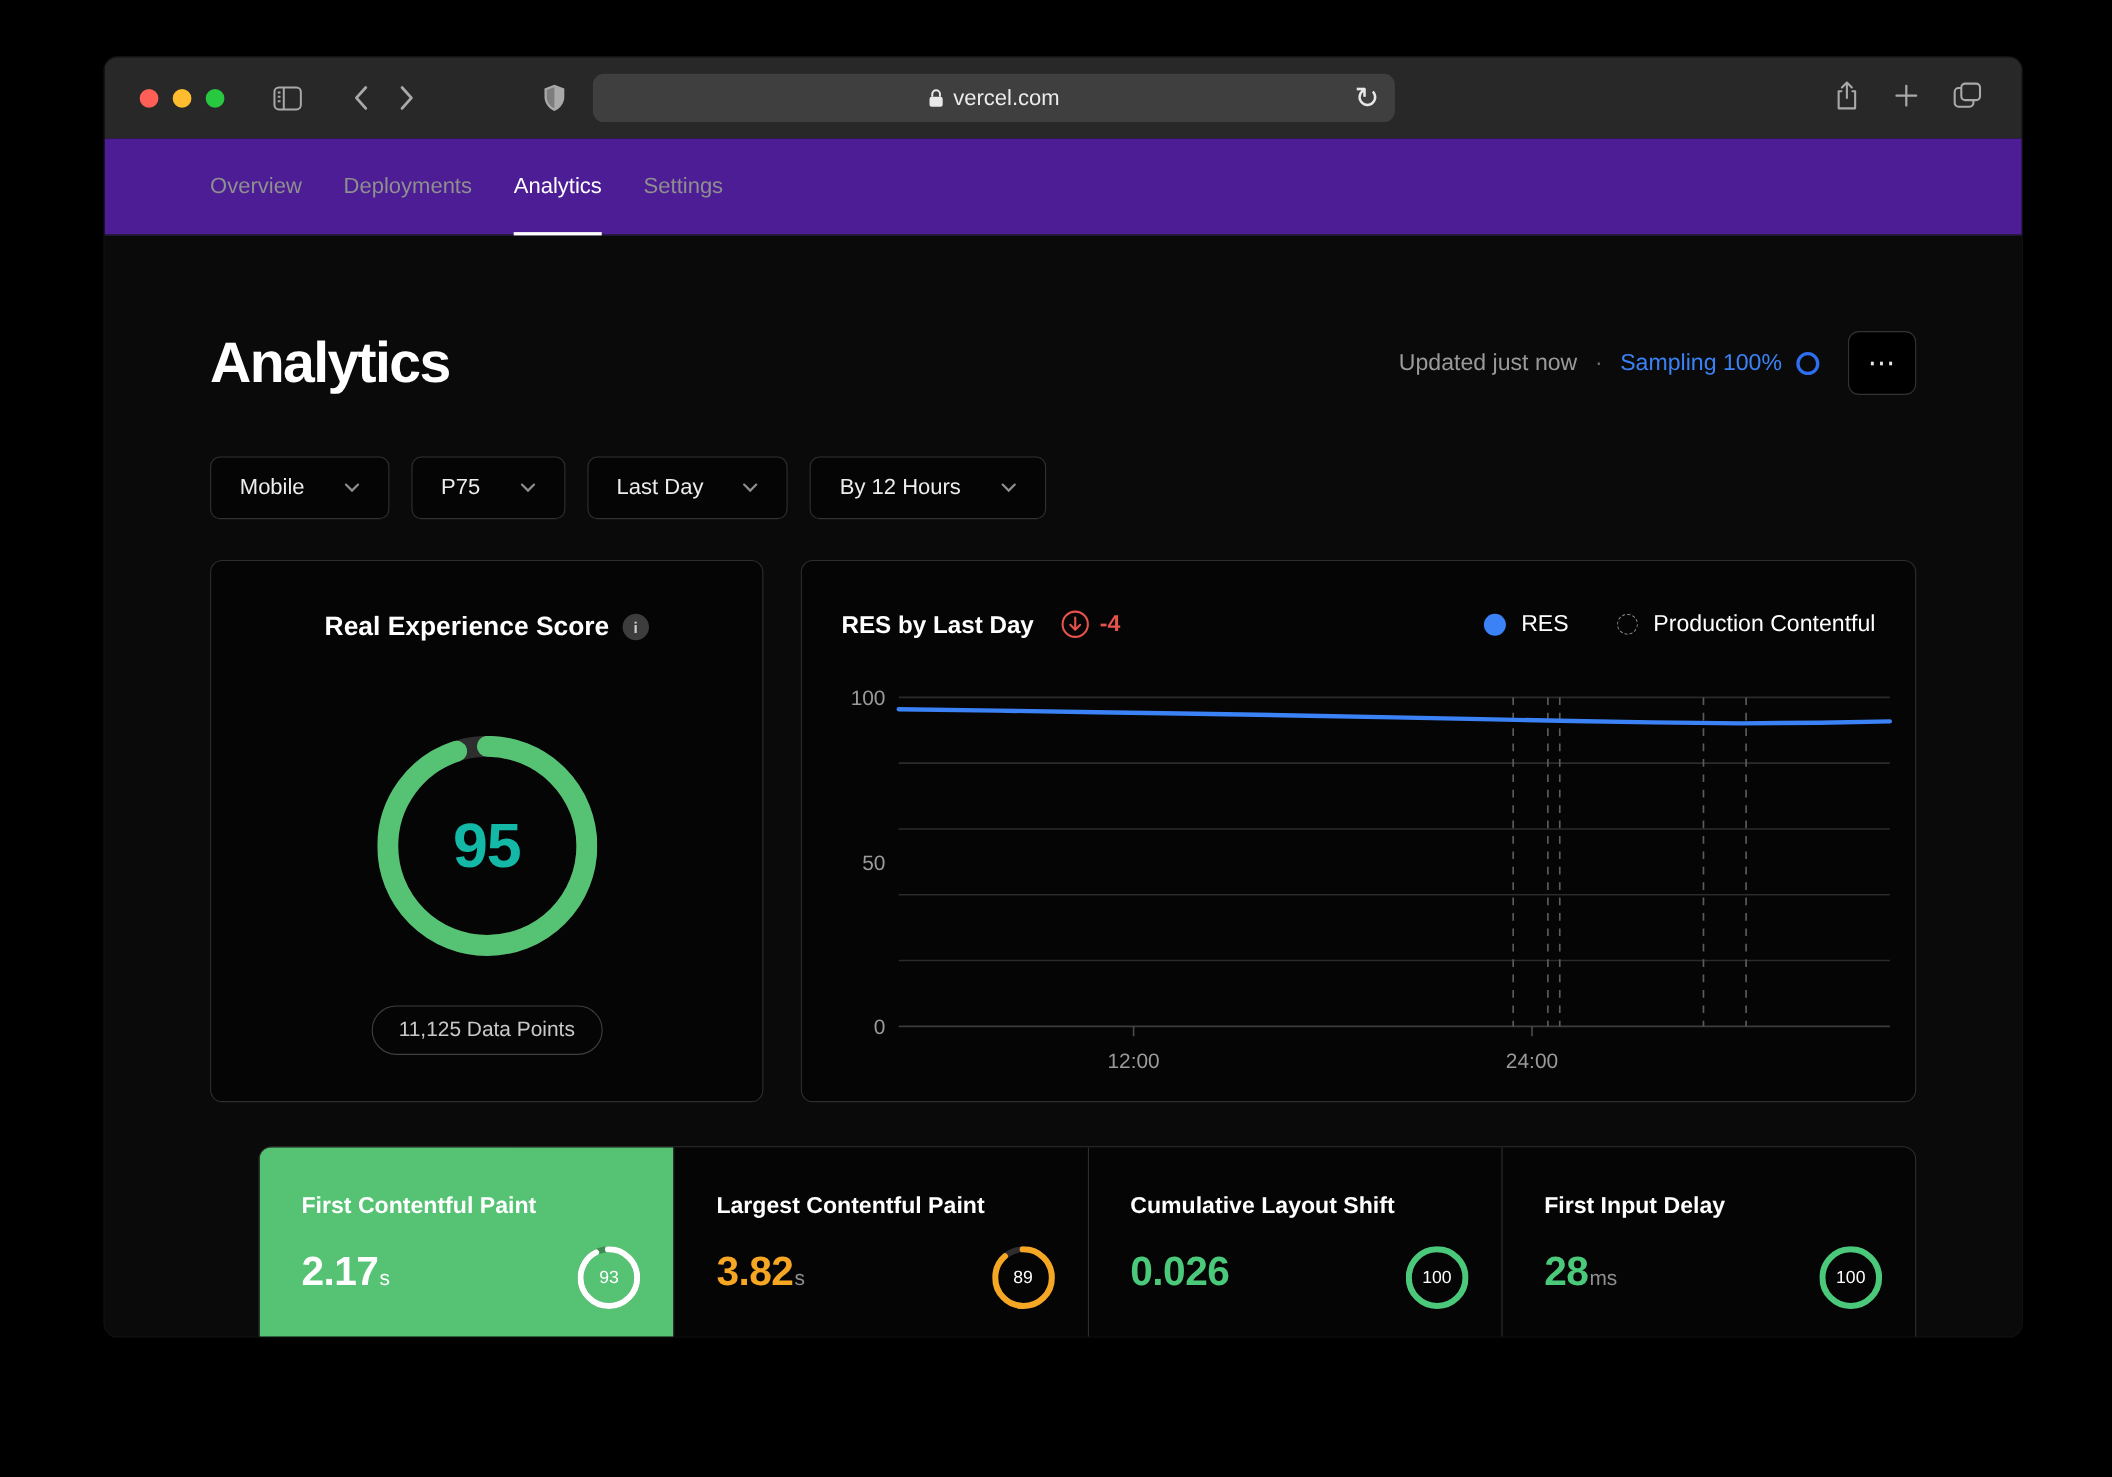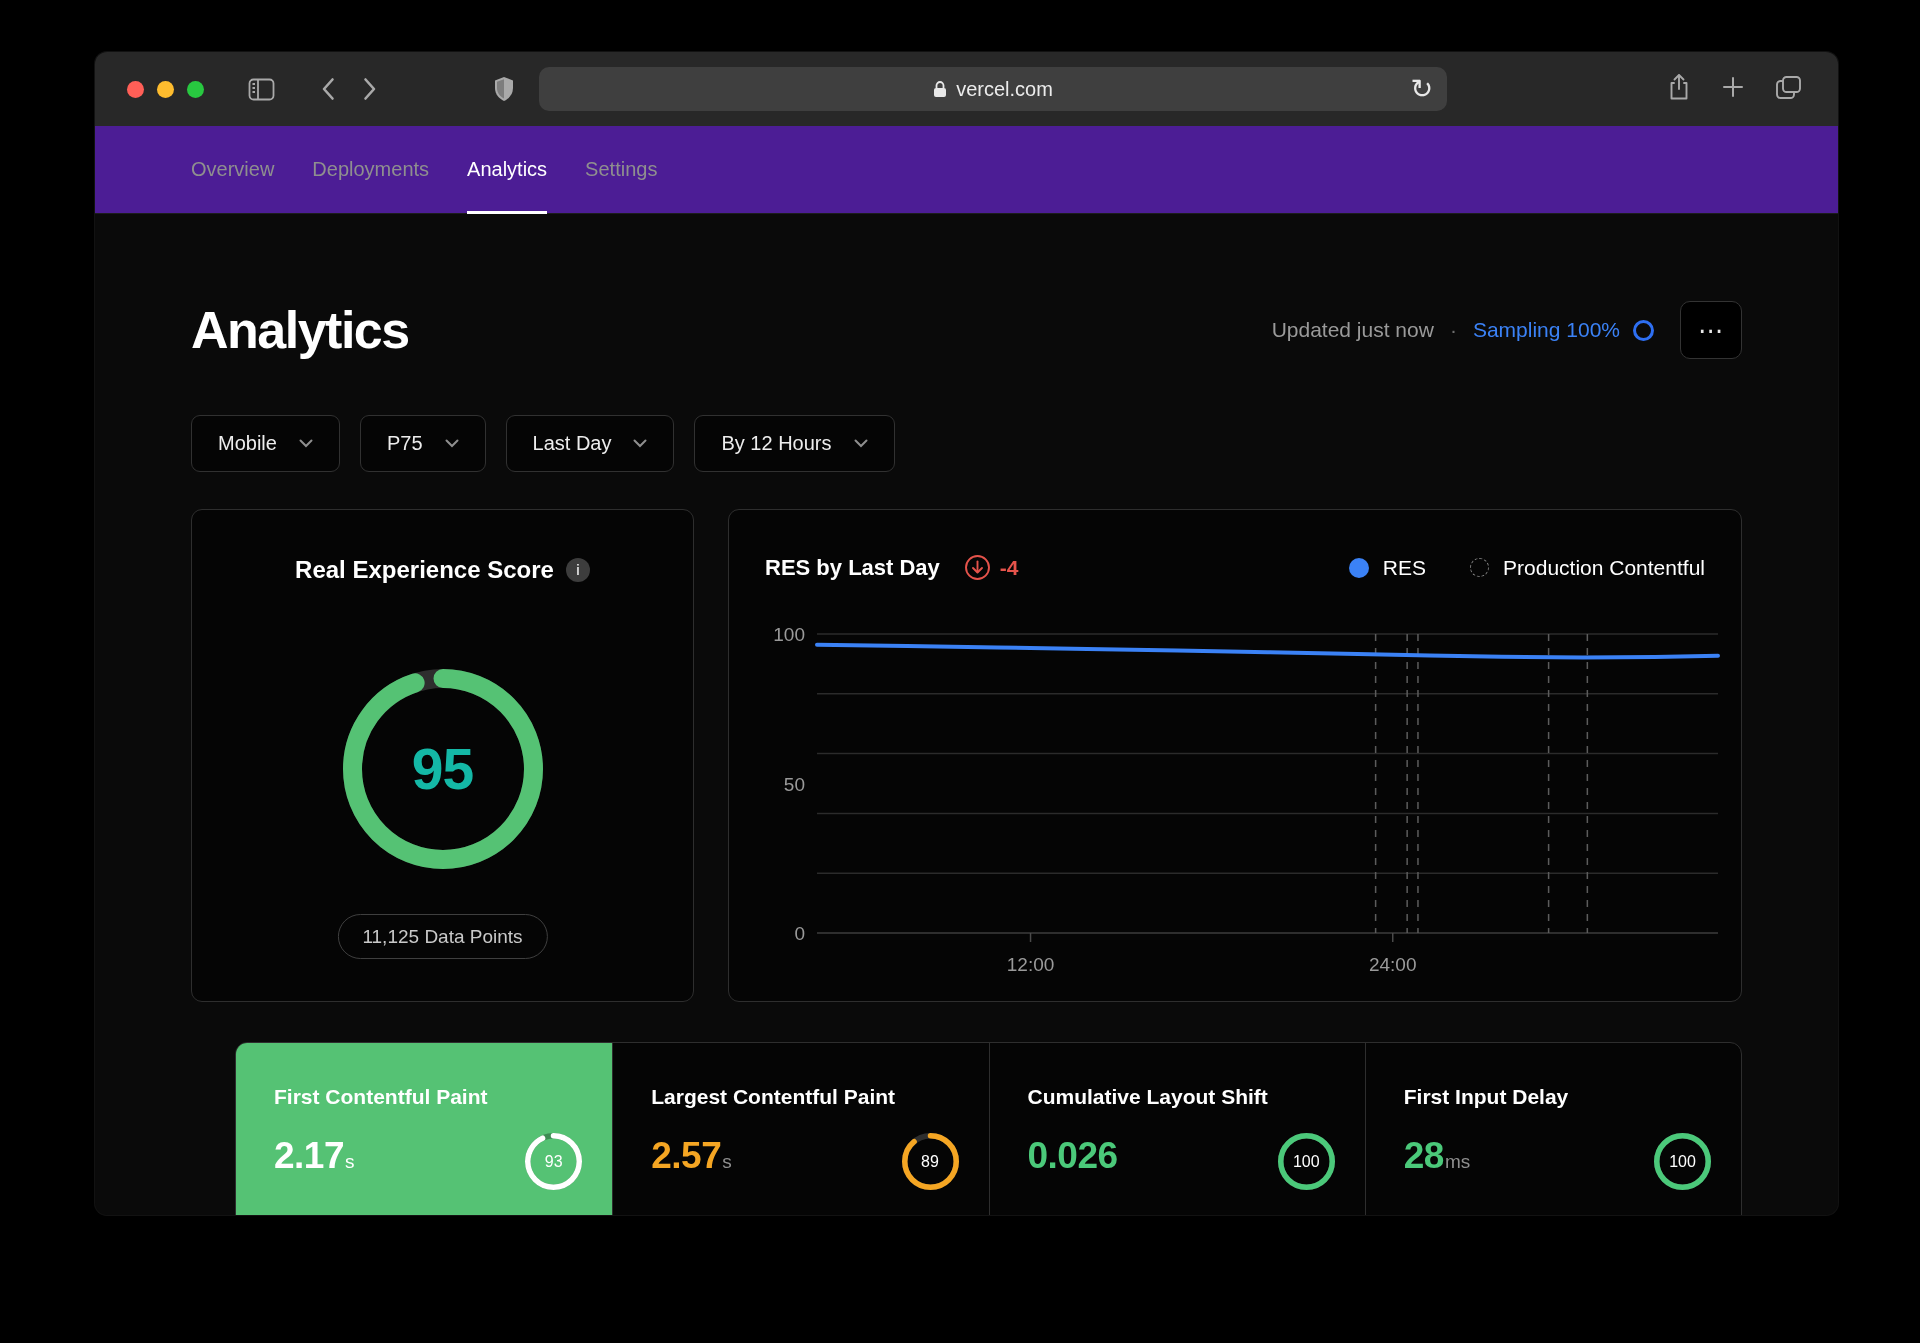--- a/index.html
+++ b/index.html
@@ -12,21 +12,21 @@
 
   
   .chrome { height:74px; background:#282828; display:flex; align-items:center;
     padding:0 36px 0 32px; }
   .lights { display:flex; gap:13px; }
   .light { width:17px; height:17px; border-radius:50%; }
   .light.red{ background:#ff5f57; } .light.amber{ background:#febc2e; } .light.green{ background:#28c840; }
   .chrome-ic { color:#a9a9a9; display:flex; align-items:center; }
   .ic-sidebar{ margin-left:44px; } .ic-back{ margin-left:46px; } .ic-fwd{ margin-left:28px; }
   .ic-shield{ margin-left:116px; }
-  .urlbar { margin-left:24px; width:908px; height:44px; background:#3f3f3f; border-radius:10px;
+  .urlbar { margin-left:24px; width:729px; height:44px; background:#3f3f3f; border-radius:10px;
     display:flex; align-items:center; justify-content:center; position:relative; }
   .url-txt { color:#ececec; font-size:20px; margin-left:9px; }
   .ic-refresh { position:absolute; right:14px; top:0; height:44px; display:flex; align-items:center;
     color:#e8e8e8; font-size:27px; }
   .right-ics { margin-left:auto; display:flex; align-items:center; gap:30px; color:#a9a9a9; }
 
   
   .nav { height:88px; background:#4c1d95; display:flex; align-items:stretch;
     padding:0 96px; gap:38px; border-bottom:1px solid #1c1c1c; }
   .tab { display:flex; align-items:center; color:#8f8f8f; font-size:20px; position:relative; cursor:pointer; }
@@ -43,21 +43,21 @@
   .sep { color:#6f6f6f; font-size:21px; margin:0 16px; }
   .sampling { color:#3b82f6; font-size:21px; }
   .sampling-ring { width:21px; height:21px; border-radius:50%; border:3.5px solid #2e6ff2; margin-left:13px; }
   .menu-btn { margin-left:26px; width:62px; height:58px; background:#000; border:1px solid #333;
     border-radius:10px; color:#e8e8e8; font-size:25px; display:flex; align-items:center;
     justify-content:center; letter-spacing:1px; cursor:pointer; }
 
   
   .filters { margin-top:55px; display:flex; gap:20px; }
   .filter { height:57px; background:#050505; border:1px solid #313131; border-radius:9px;
-    display:flex; align-items:center; padding:0 26px; gap:22px; cursor:pointer; }
+    display:flex; align-items:center; padding:0 26px; gap:36px; cursor:pointer; }
   .filter span { color:#ededed; font-size:20px; }
 
   
   .cards { margin-top:37px; display:flex; gap:34px; }
   .card { background:#050505; border:1px solid #2e2e2e; border-radius:11px; position:relative; }
   .res-card { width:503px; height:493px;padding-left:48px; }
   .res-title { position:absolute; top:46px; left:0; right:0; display:flex; align-items:center;
     justify-content:center; gap:12px; }
   .res-title b { color:#fff; font-size:24px; font-weight:700; }
   .info-ic { width:24px; height:24px; border-radius:50%; background:#3d3d3d; color:#cfcfcf;
@@ -280,21 +280,21 @@
             <svg width="57" height="57" viewBox="0 0 57 57">
               <circle cx="28.5" cy="28.5" r="25.75" fill="none" stroke="rgba(0,0,0,0.28)" stroke-width="5.5"></circle>
               <circle cx="28.5" cy="28.5" r="25.75" fill="none" stroke="#ffffff" stroke-width="5.5" pathLength="100" stroke-dasharray="93 7" stroke-linecap="round" transform="rotate(-90 28.5 28.5)"></circle>
             </svg>
           <span class="ring-num">93</span>
         </div>
       </div>
       <div class="metric">
         <div class="metric-label">Largest Contentful Paint</div>
         <div class="metric-valrow">
-          <span class="metric-value" style="color: rgb(245, 166, 35);">2.57</span>
+          <span class="metric-value" style="color: rgb(245, 166, 35);">3.82</span>
           <span class="metric-unit" style="color: rgb(143, 143, 143);">s</span>
         </div>
         <div class="ring">
             <svg width="57" height="57" viewBox="0 0 57 57">
               <circle cx="28.5" cy="28.5" r="25.75" fill="none" stroke="#2e2e2e" stroke-width="5.5"></circle>
               <circle cx="28.5" cy="28.5" r="25.75" fill="none" stroke="#f5a623" stroke-width="5.5" pathLength="100" stroke-dasharray="89 11" stroke-linecap="round" transform="rotate(-90 28.5 28.5)"></circle>
             </svg>
           <span class="ring-num">89</span>
         </div>
       </div>

